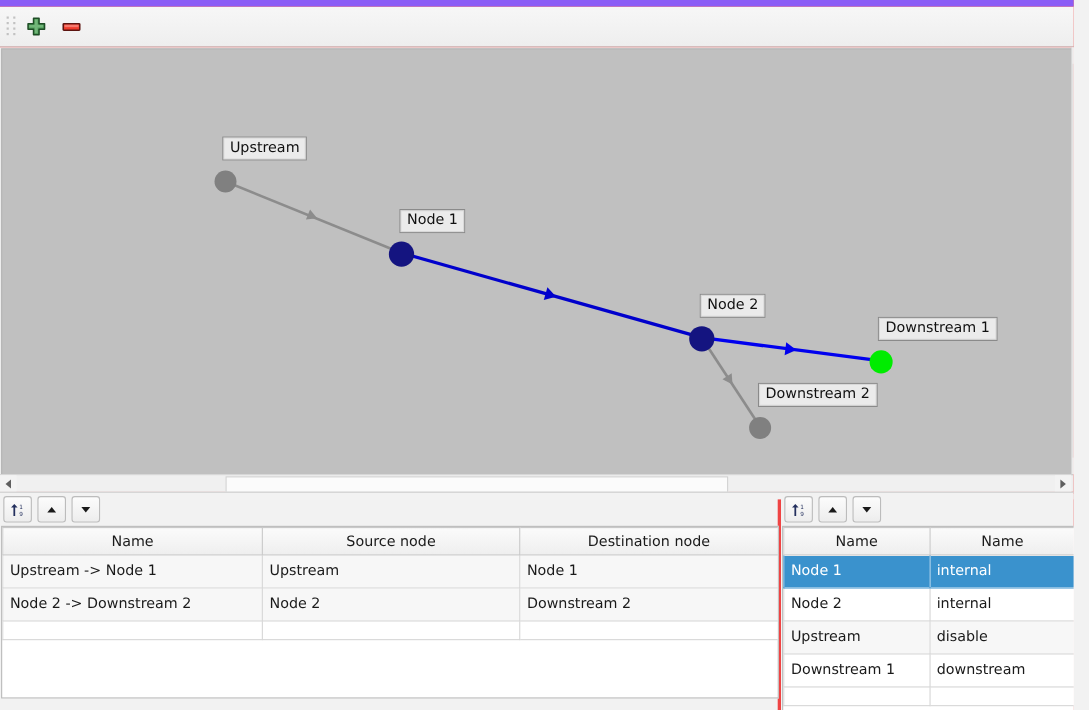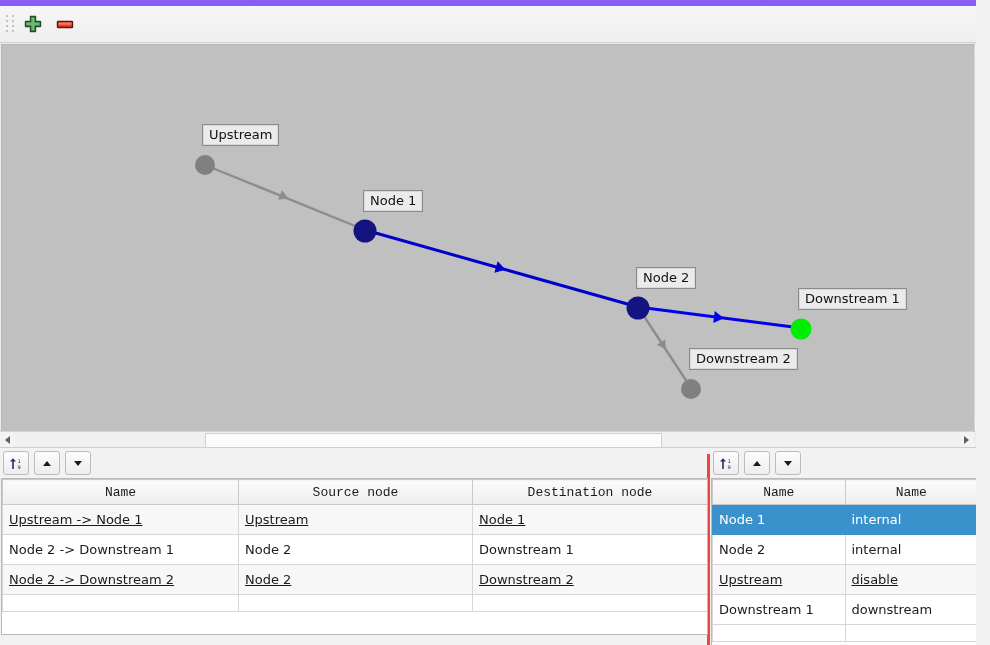--- a/index.html
+++ b/index.html
@@ -183,33 +183,32 @@
   table.grid th {
     background: linear-gradient(to bottom, #fbfbfb 0%, #eeeeee 100%);
     border: 1px solid #c9c9c9;
     border-top: 1px solid #c9c9c9;
     height: 24px;
     font-weight: normal;
     color: #1a1a1a;
     font-size: 13px;
     text-align: center;
     padding: 0;
-    font-family: Liberation Mono, monospace;
   }
   table.grid td {
     border: 1px solid #d6d6d6;
     height: 29px;
     padding: 0 6px;
     color: #1a1a1a;
     white-space: nowrap;
     overflow: hidden;
     text-overflow: ellipsis;
   }
   tr.row-odd td { background: #ffffff; }
-  tr.row-even td { background: #f7f7f7; text-decoration: underline; }
+  tr.row-even td { background: #f7f7f7; }
   tr.row-selected td { background: #3a92cd; color: #ffffff; border-color: #3a92cd; }
   tr.row-blank td { background: #ffffff; height: 16px; border-color: #d6d6d6; }
 
   .grid-wrap-left {
     position: absolute;
     left: 1px; top: 29px;
     width: 705px; height: 155px;
     overflow: hidden;
     border: 1px solid #b9b9b9;
     background: #fff;
@@ -387,25 +386,20 @@
             <th>Source node</th>
             <th>Destination node</th>
           </tr>
         </thead>
         <tbody>
           <tr class="row-even">
             <td>Upstream -&gt; Node 1</td>
             <td>Upstream</td>
             <td>Node 1</td>
           </tr>
-          <tr class="row-odd">
-            <td>Node 2 -&gt; Downstream 1</td>
-            <td>Node 2</td>
-            <td>Downstream 1</td>
-          </tr>
           <tr class="row-even">
             <td>Node 2 -&gt; Downstream 2</td>
             <td>Node 2</td>
             <td>Downstream 2</td>
           </tr>
           <tr class="row-blank">
             <td></td>
             <td></td>
             <td></td>
           </tr>

